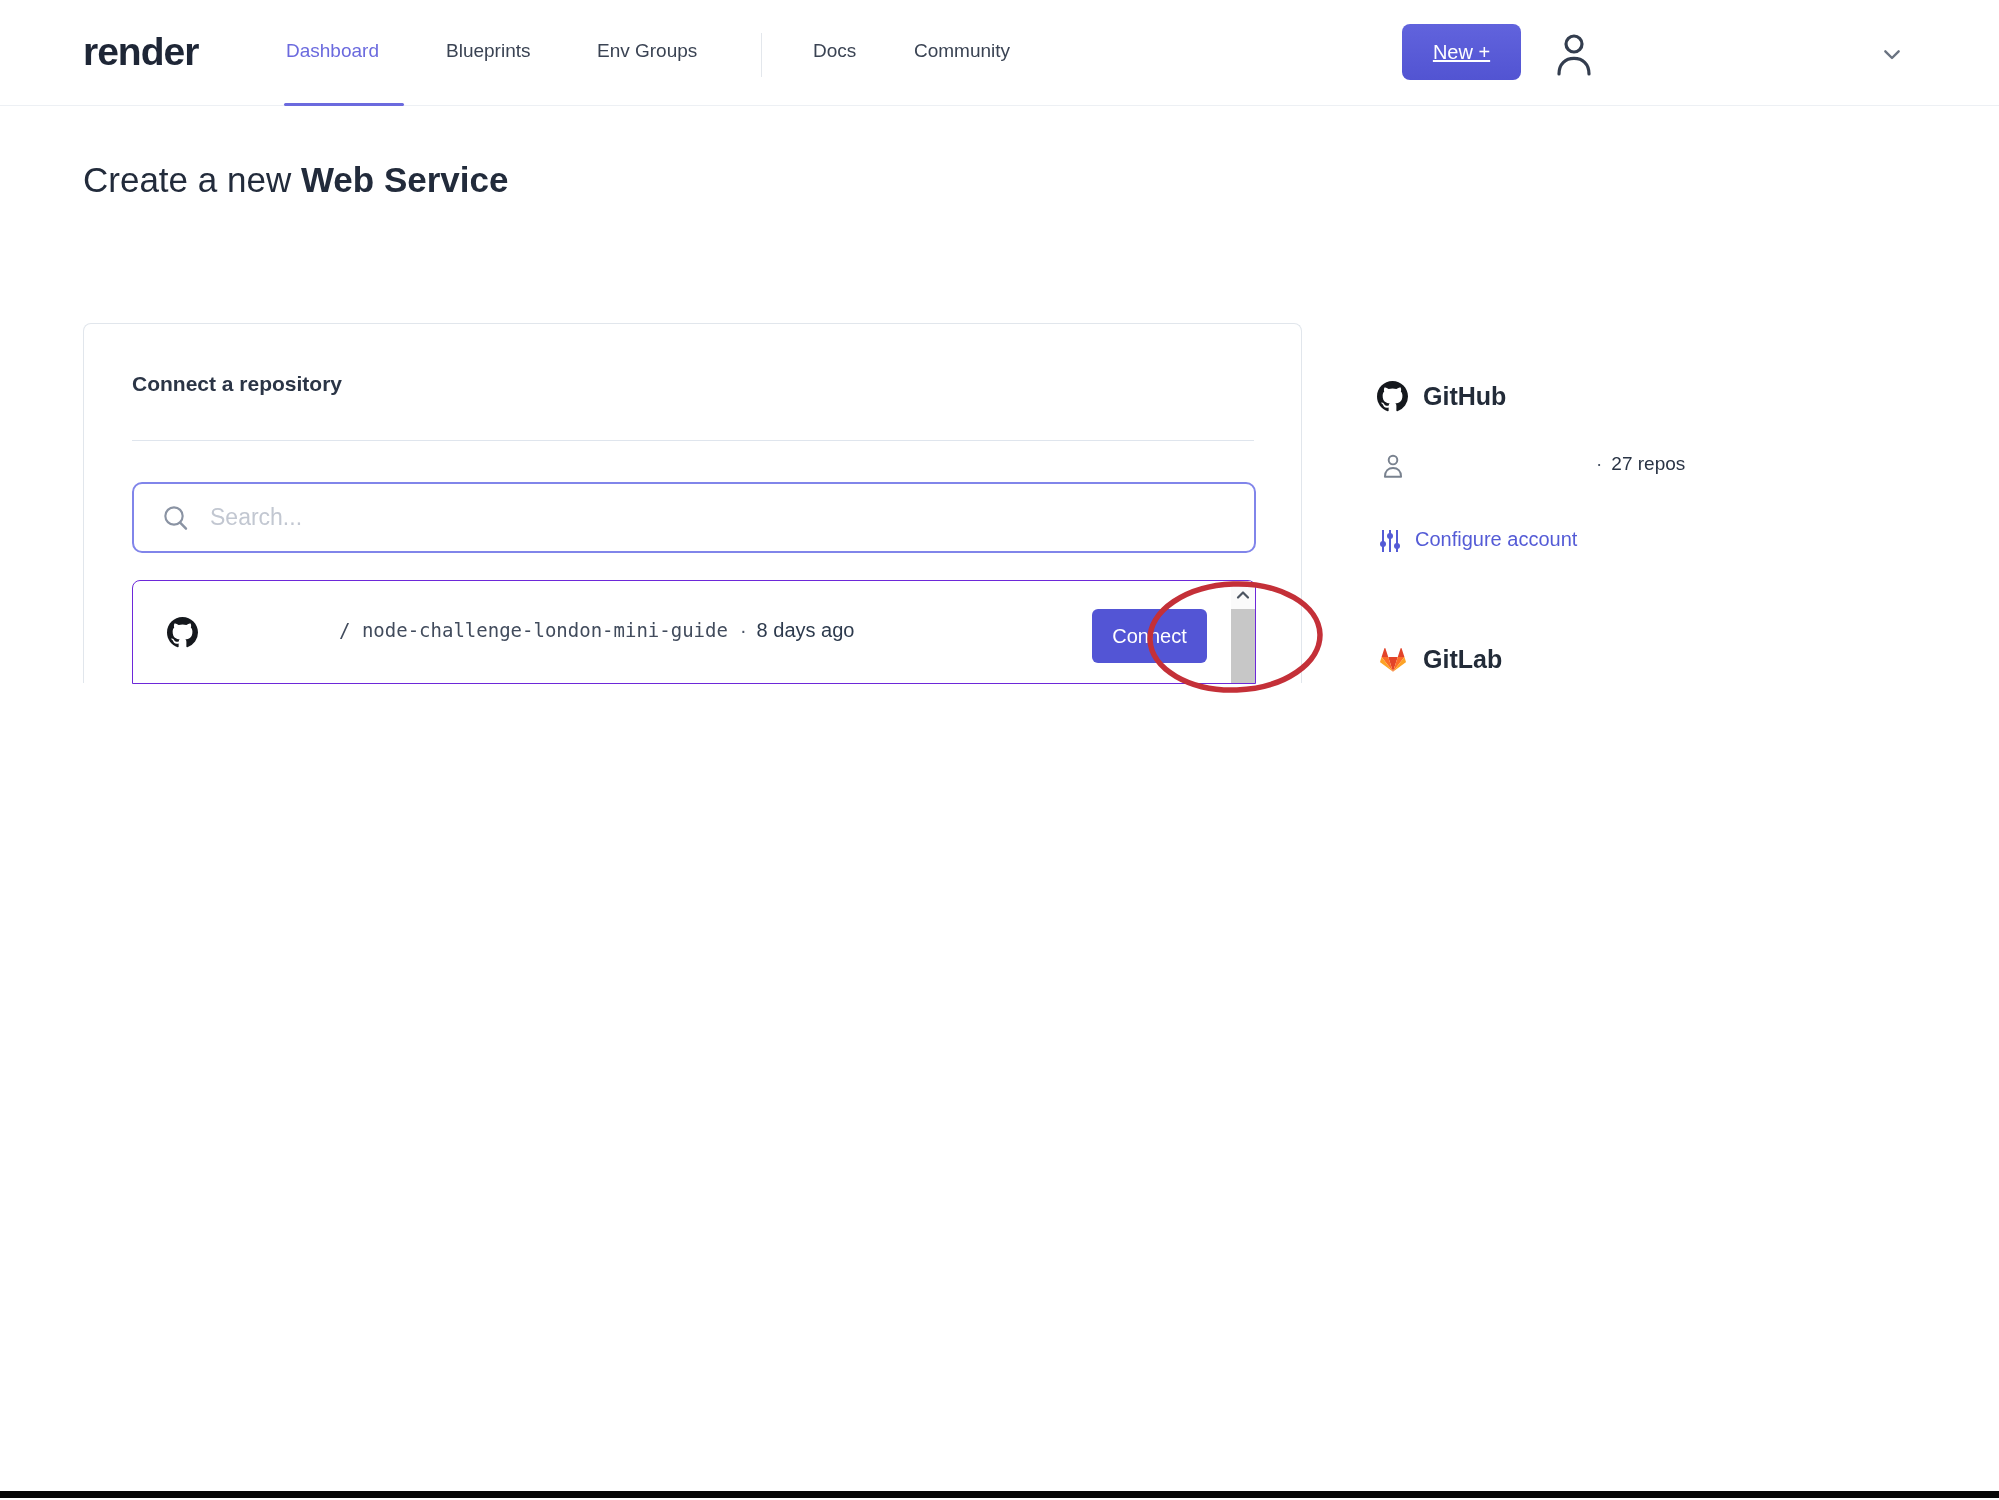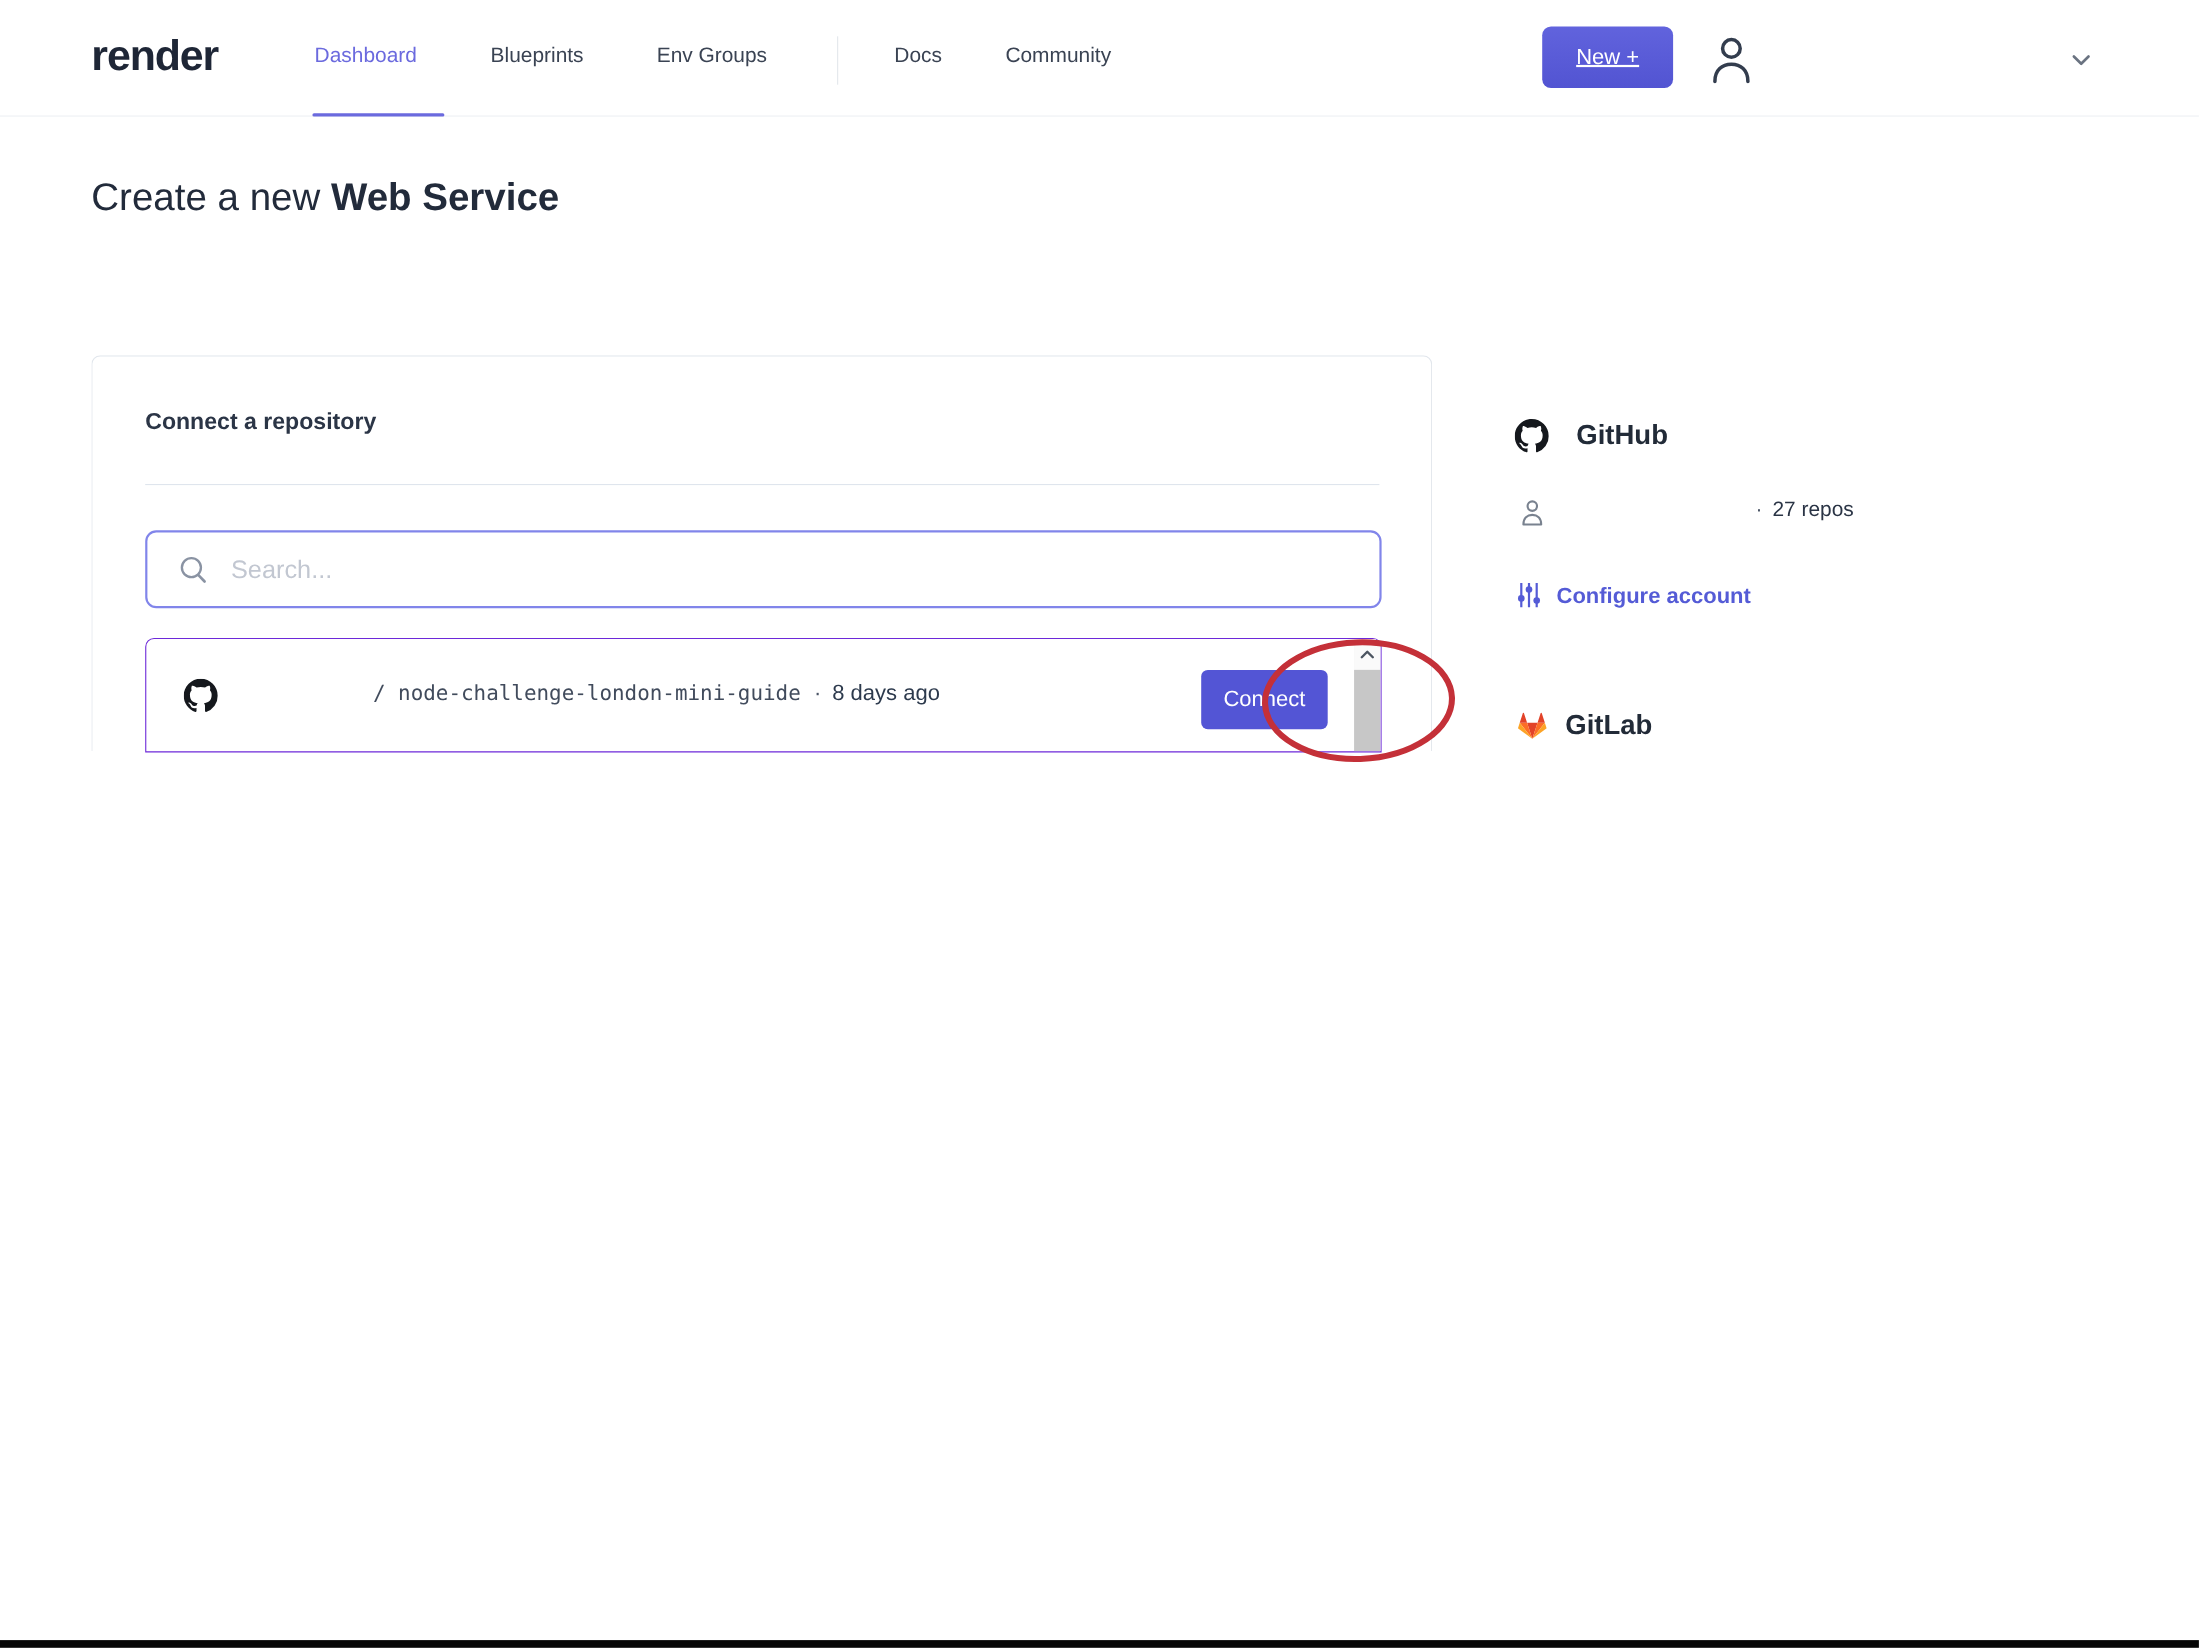--- a/index.html
+++ b/index.html
@@ -61,29 +61,29 @@
   .scrollbar { position:absolute; right:0; top:0; bottom:0; width:24px; background:#f1f1f1; }
   .scroll-up { position:absolute; top:0; left:0; width:24px; height:28px; background:#fafafa;
                display:flex; align-items:center; justify-content:center; cursor:pointer; }
   .scroll-thumb { position:absolute; top:28px; left:0; width:24px; bottom:0; background:#c7c7c7; cursor:grab; }
 
   .annotation-ellipse { position:absolute; left:1143px; top:575px; width:185px; height:125px;
                         pointer-events:none; z-index:5; }
 
   
   .sidebar { position:absolute; left:1377px; top:381px; width:560px; }
-  .provider-header { display:flex; align-items:center; gap:25px; }
+  .provider-header { display:flex; align-items:center; gap:15px; }
   .provider-label { font-size:25px; font-weight:700; color:#222b38; }
   .gh-account-row { position:absolute; left:3px; top:70px; height:30px; }
   .gh-person { position:absolute; left:0; top:1px; width:26px; height:28px; }
   .gh-redacted { position:absolute; left:38px; top:2px; width:160px; height:24px; }
   .gh-repos { position:absolute; left:216px; top:2px; font-size:19px; color:#2a3445; white-space:nowrap; }
   .gh-repos .dot { color:#4b5566; margin-right:9px; }
-  .configure-row { position:absolute; left:1px; top:147px; display:flex; align-items:flex-end;
-                   gap:13px; cursor:pointer;font-weight:bold; }
+  .configure-row { position:absolute; left:1px; top:147px; display:flex; align-items:flex-start;
+                   gap:13px; cursor:pointer; }
   .configure-label { font-size:20px; color:#545bd6; }
   .gitlab-header { position:absolute; left:0; top:263px; display:flex; align-items:center; gap:14px; }
 
   
   .bottom-bar { position:absolute; left:0; right:0; bottom:2px; height:7px; background:#060606; }
 
   svg { display:block; }
 </style>
 </head>
 <body>

